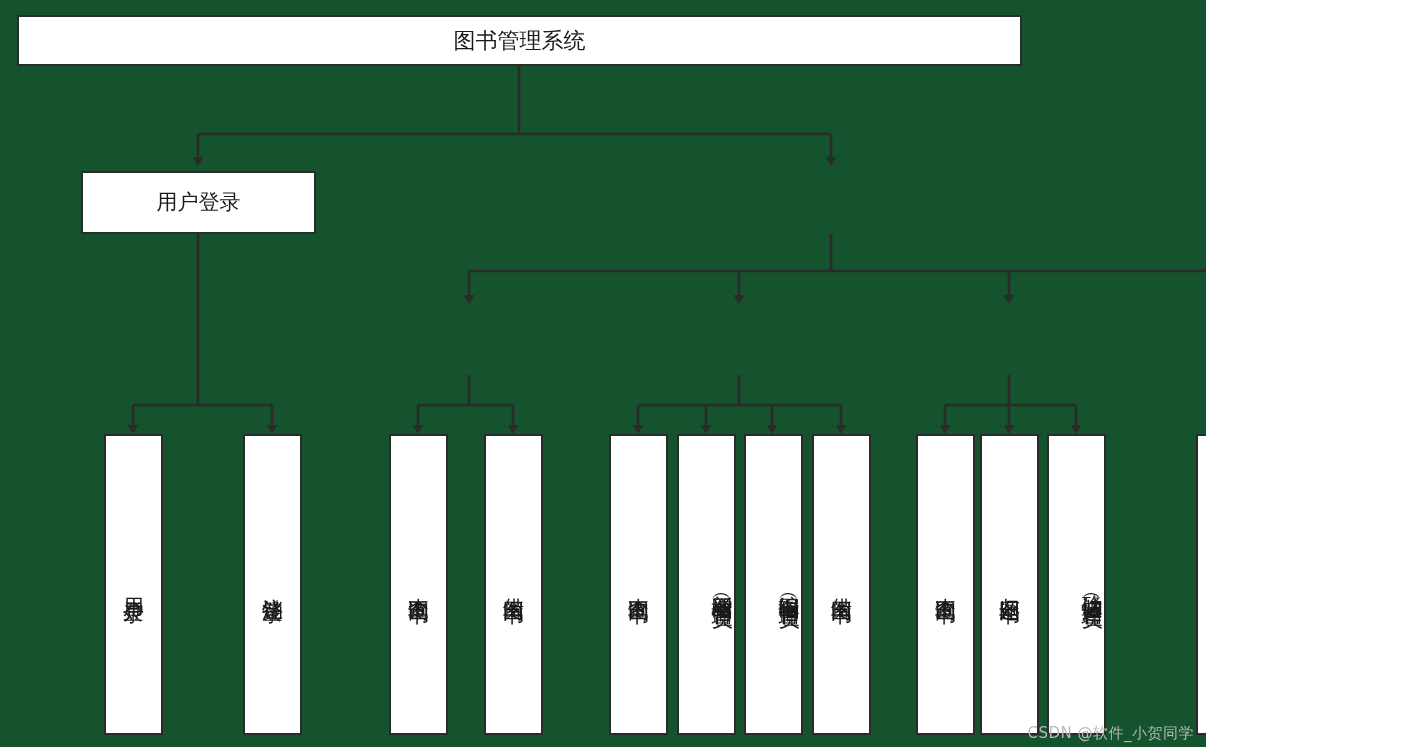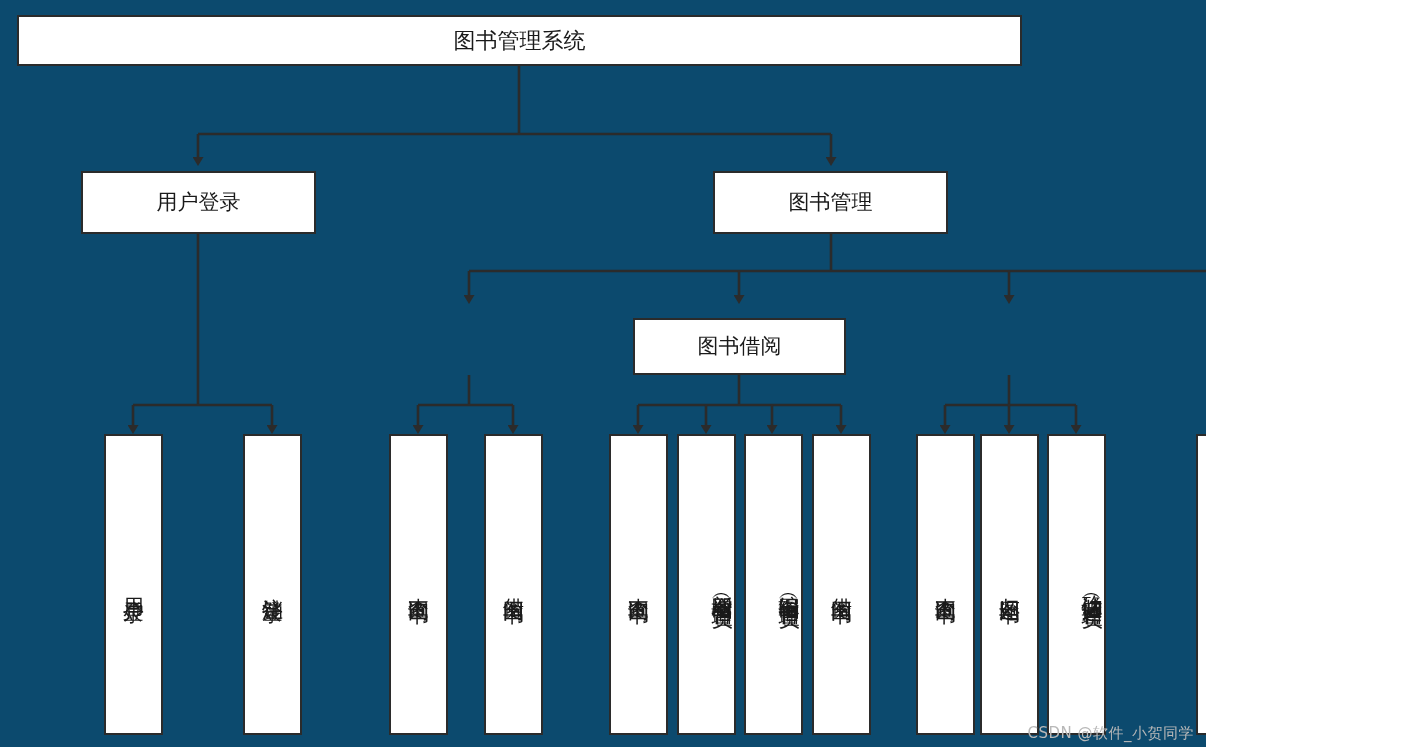--- a/index.html
+++ b/index.html
@@ -8,21 +8,21 @@
     padding: 0;
     background: #ffffff;
   }
   body {
     font-family: "DejaVu Sans", "Liberation Sans", sans-serif;
   }
   #diagram {
     position: relative;
     width: 1206px;
     height: 747px;
-    background: #0c4a6e;
+    background: #14532d;
     overflow: hidden;
   }
   #edges {
     position: absolute;
     left: 0;
     top: 0;
     width: 1405px;
     height: 747px;
     pointer-events: none;
   }
@@ -131,27 +131,21 @@
     </g>
   </svg>
 
   <div class="node root horiz" style="left:17px; top:15px; width:1005px; height:51px;">
     <span class="label">图书管理系统</span>
   </div>
 
   <div class="node horiz" style="left:81px; top:171px; width:235px; height:63px;">
     <span class="label">用户登录</span>
   </div>
-  <div class="node horiz" style="left:713px; top:171px; width:235px; height:63px;">
-    <span class="label">图书管理</span>
-  </div>
 
-  <div class="node horiz" style="left:633px; top:318px; width:213px; height:57px;">
-    <span class="label">图书借阅</span>
-  </div>
 
   <div class="node vert mid-text" style="left:104px; top:434px; width:59px; height:301px;">
     <span class="label">用户登录</span>
   </div>
   <div class="node vert mid-text" style="left:243px; top:434px; width:59px; height:301px;">
     <span class="label">注销登录</span>
   </div>
 
   <div class="node vert mid-text" style="left:389px; top:434px; width:59px; height:301px;">
     <span class="label">查询图书</span>

